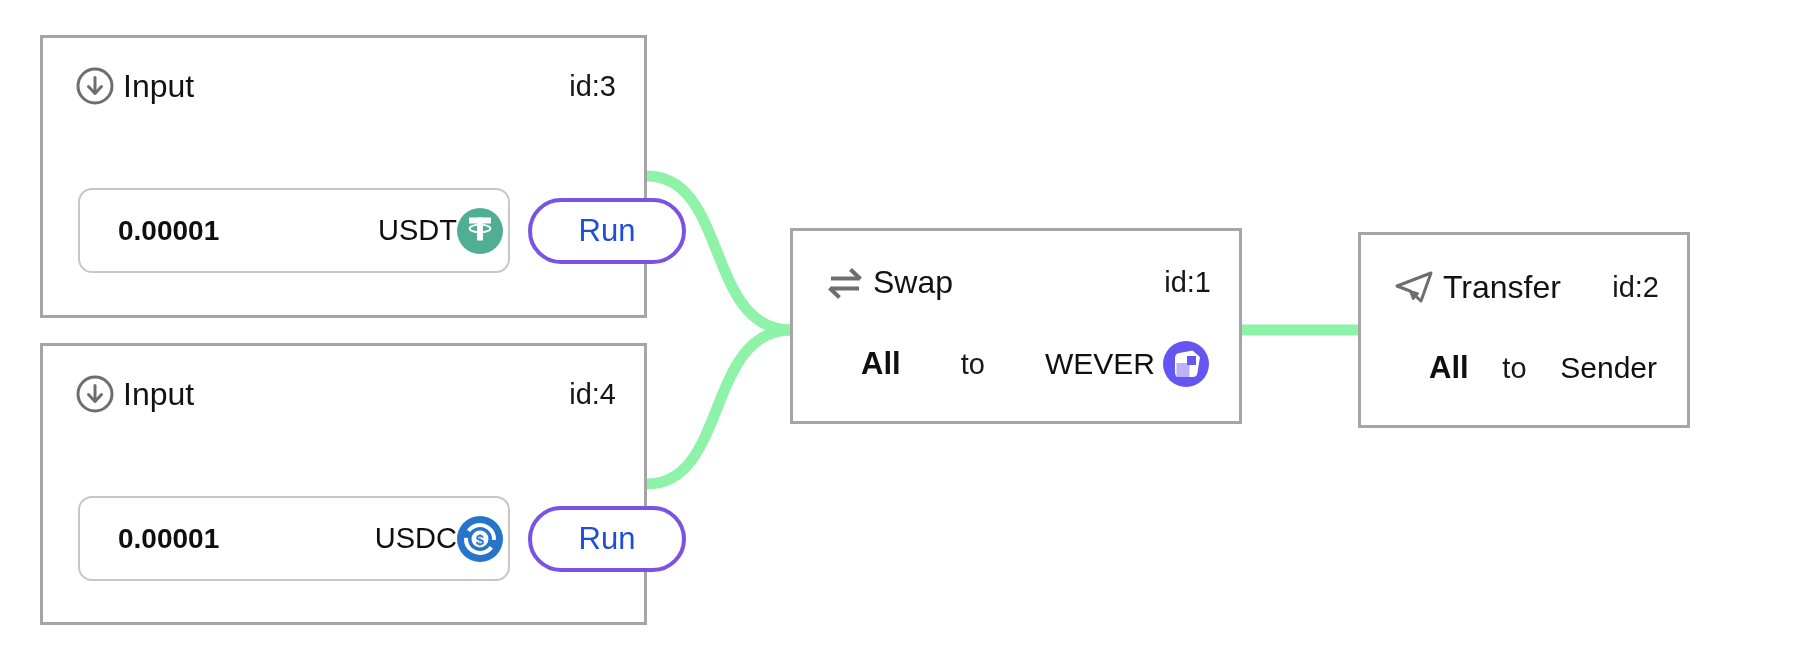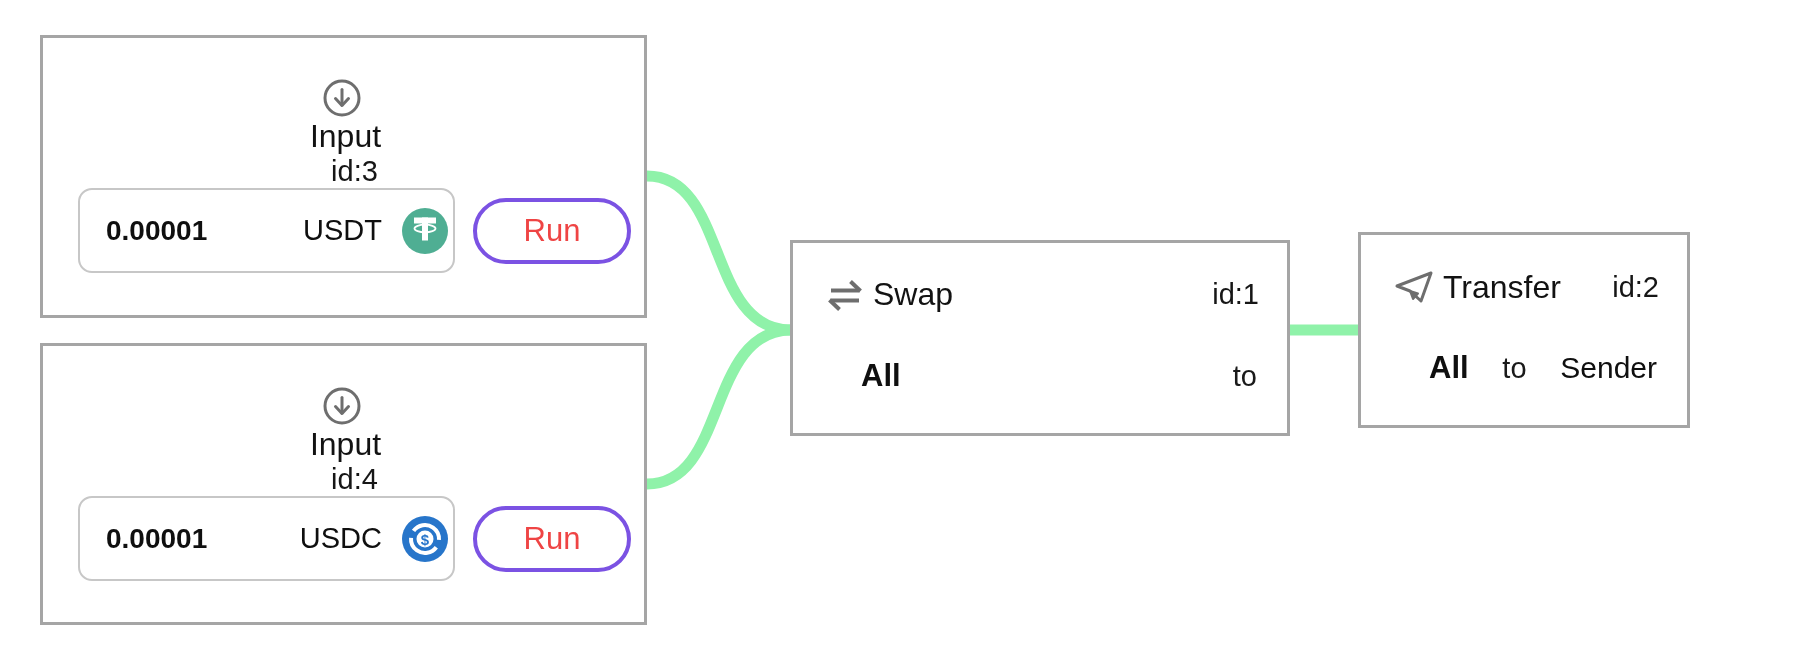--- a/index.html
+++ b/index.html
@@ -8,42 +8,42 @@
     font-family:"Liberation Sans", sans-serif;color:#141414;
   }
   .edges{position:absolute;left:0;top:0;width:1806px;height:656px;}
   .node{
     position:absolute;background:#fff;border:3px solid var(--node_border,#A5A5A5);
     box-sizing:border-box;
   }
   .node-header{
     position:absolute;left:32px;right:28px;display:flex;align-items:center;
   }
-  .input-node .node-header{top:40px;flex-direction:column;}
+  .input-node .node-header{top:28px;}
   .stmt-node .node-header{top:33px;}
   .node-icon{display:flex;align-items:center;justify-content:center;margin-right:8px;}
   .node-icon svg{display:block;}
   .node-title{font-size:32px;color:#121212;flex:1 1 auto;}
   .node-id{font-size:29px;color:#161616;margin-left:18px;}
   .input-row{
     position:absolute;left:35px;top:150px;display:flex;align-items:center;gap:18px;
   }
   .amount-field{
-    width:377px;height:85px;box-sizing:border-box;background:#fff;
+    width:432px;height:85px;box-sizing:border-box;background:#fff;
     border:2px solid var(--field_border,#C7C7C7);border-radius:14px;
-    display:flex;align-items:center;padding:0 5px 0 26px;
+    display:flex;align-items:center;padding:0 5px 0 38px;
   }
   .amount{font-size:28px;font-weight:600;color:#0f0f0f;}
-  .token-group{margin-left:auto;display:flex;align-items:center;gap:20px;}
+  .token-group{margin-left:auto;display:flex;align-items:center;gap:0;}
   .token-label{font-size:29px;color:#0f0f0f;}
   .token-icon svg{display:block;}
   .run-btn{
     width:158px;height:66px;box-sizing:border-box;background:#fff;
     border:4px solid var(--run_border,#7B52E3);border-radius:34px;
-    font-family:inherit;font-size:31px;color:#ef4444;
+    font-family:inherit;font-size:31px;color:#1d4ed8;
     display:flex;align-items:center;justify-content:center;cursor:pointer;
   }
   .stmt-row{
     position:absolute;left:32px;right:30px;top:108px;height:50px;
     display:flex;align-items:center;justify-content:space-between;
   }
   .stmt-source{font-size:31px;font-weight:700;color:#0f0f0f;margin-left:36px;}
   .stmt-to{font-size:29px;color:#1a1a1a;}
   .stmt-target{display:flex;align-items:center;gap:8px;font-size:30px;color:#0f0f0f;}
 </style>
@@ -113,36 +113,47 @@
               <circle cx="23" cy="23" r="8.5" fill="#fff"></circle>
               <text x="23" y="28.5" text-anchor="middle" font-size="15" font-weight="bold" fill="#2775CA">$</text>
             </svg>
           </span>
         </span>
       </div>
       <button class="run-btn">Run</button>
     </div>
   </div>
 
-  <div class="node stmt-node" style="left:790px;top:240px;width:500px;height:196px">
+  <div class="node stmt-node" style="left:790px;top:228px;width:452px;height:196px">
     <div class="node-header">
       <span class="node-icon">
         <svg width="40" height="34" viewBox="0 0 40 34" fill="none" stroke-linecap="butt" stroke="#6E6E6E">
           <path d="M6,12.5 L34.5,12.5" stroke-width="4"></path>
           <path d="M25.5,3.5 L35.5,13" stroke-width="4"></path>
           <path d="M34,22.5 L5.5,22.5" stroke-width="4"></path>
           <path d="M14.5,31.5 L4.5,22" stroke-width="4"></path>
         </svg>
       </span>
       <span class="node-title">Swap</span>
       <span class="node-id">id:1</span>
     </div>
     <div class="stmt-row">
       <span class="stmt-source">All</span>
       <span class="stmt-to">to</span>
+      <span class="stmt-target">
+        <span>WEVER</span>
+        <span class="token-icon">
+          <svg width="46" height="46" viewBox="0 0 46 46">
+            <circle cx="23" cy="23" r="23" fill="#6356F1"></circle>
+            <path d="M12,17 Q12,12.5 16.5,12 L29.5,9.5 L37,16 L34.5,31.5 Q34,36 29.5,36 L16.5,36 Q12,36 12,31.5 Z" fill="#ffffff"></path>
+            <rect x="13.5" y="22" width="13" height="14" fill="#BDB2F9"></rect>
+            <rect x="24" y="15" width="9" height="9" fill="#6356F1"></rect>
+          </svg>
+        </span>
+      </span>
     </div>
   </div>
 
   <div class="node stmt-node" style="left:1358px;top:232px;width:332px;height:196px">
     <div class="node-header">
       <span class="node-icon">
         <svg width="42" height="38" viewBox="0 0 42 38" fill="none" stroke-linejoin="round" stroke="#6E6E6E">
           <path d="M4,18 L38,5 L28,33 L17,23 Z" stroke-width="3"></path>
           <path d="M17,23 L20,31 L25,25.5 Z" stroke-width="2" fill="#6E6E6E"></path>
         </svg>

